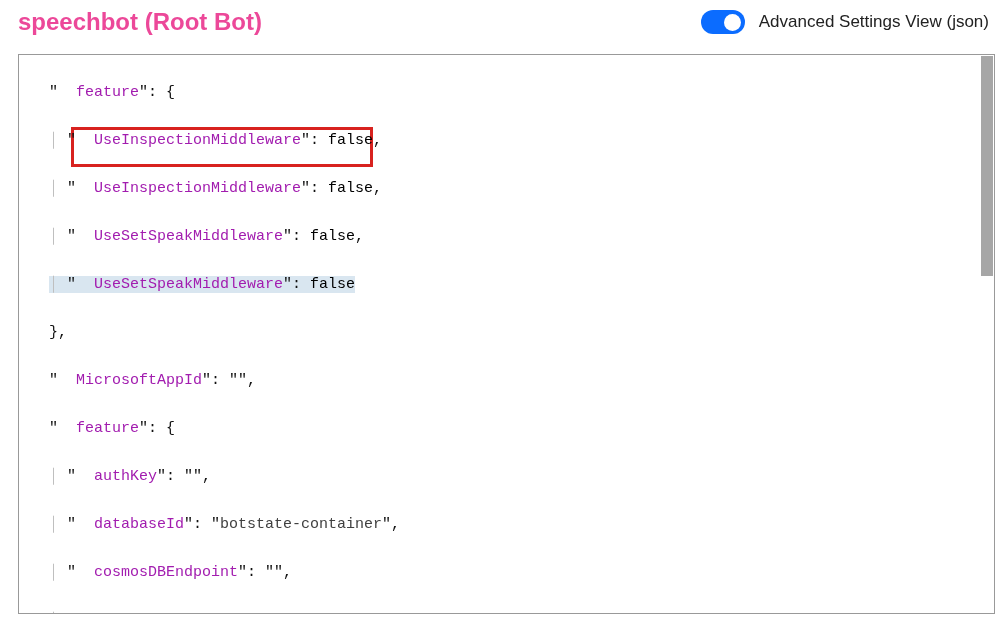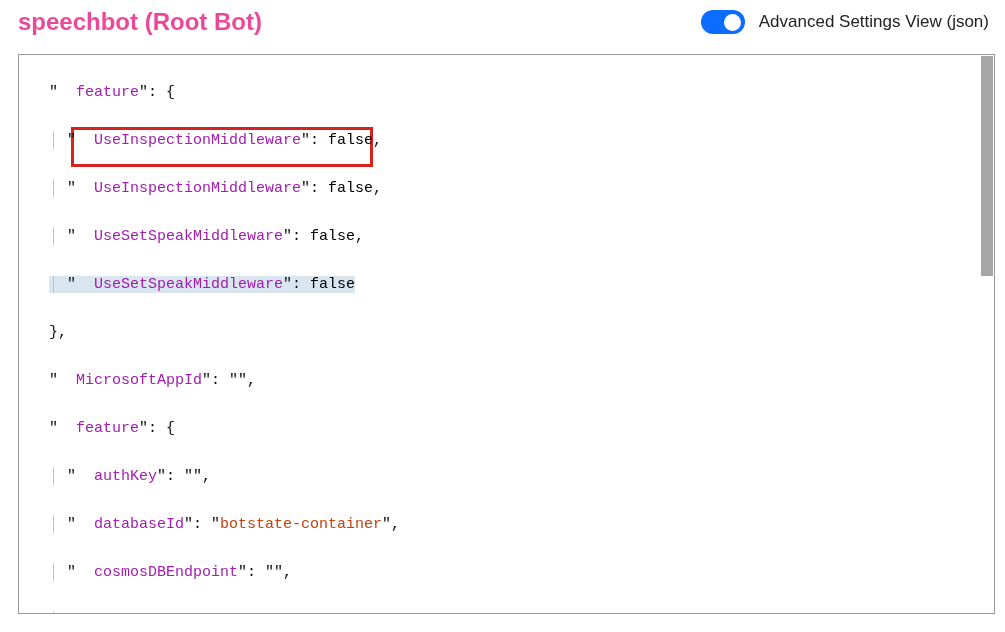--- a/index.html
+++ b/index.html
@@ -65,21 +65,21 @@
     }
     .scrollbar {
       position: absolute;
       right: 1px;
       top: 1px;
       width: 12px;
       height: 220px;
       background: #a6a6a6;
     }
     .k { color: #a21caf; margin-left: 18px; } 
-    .s { color: #c2410c; text-align: center; } 
+    .s { color: #404040; text-align: center; } 
     .b { color: #000000; } 
     .p { color: #111; }    
     .guide { color: #bfbfbf; }
     .hl-bg {
       background: #d9e6f0;
     }
     .redbox {
       position: absolute;
       border: 3px solid #d8221f;
       pointer-events: none;

